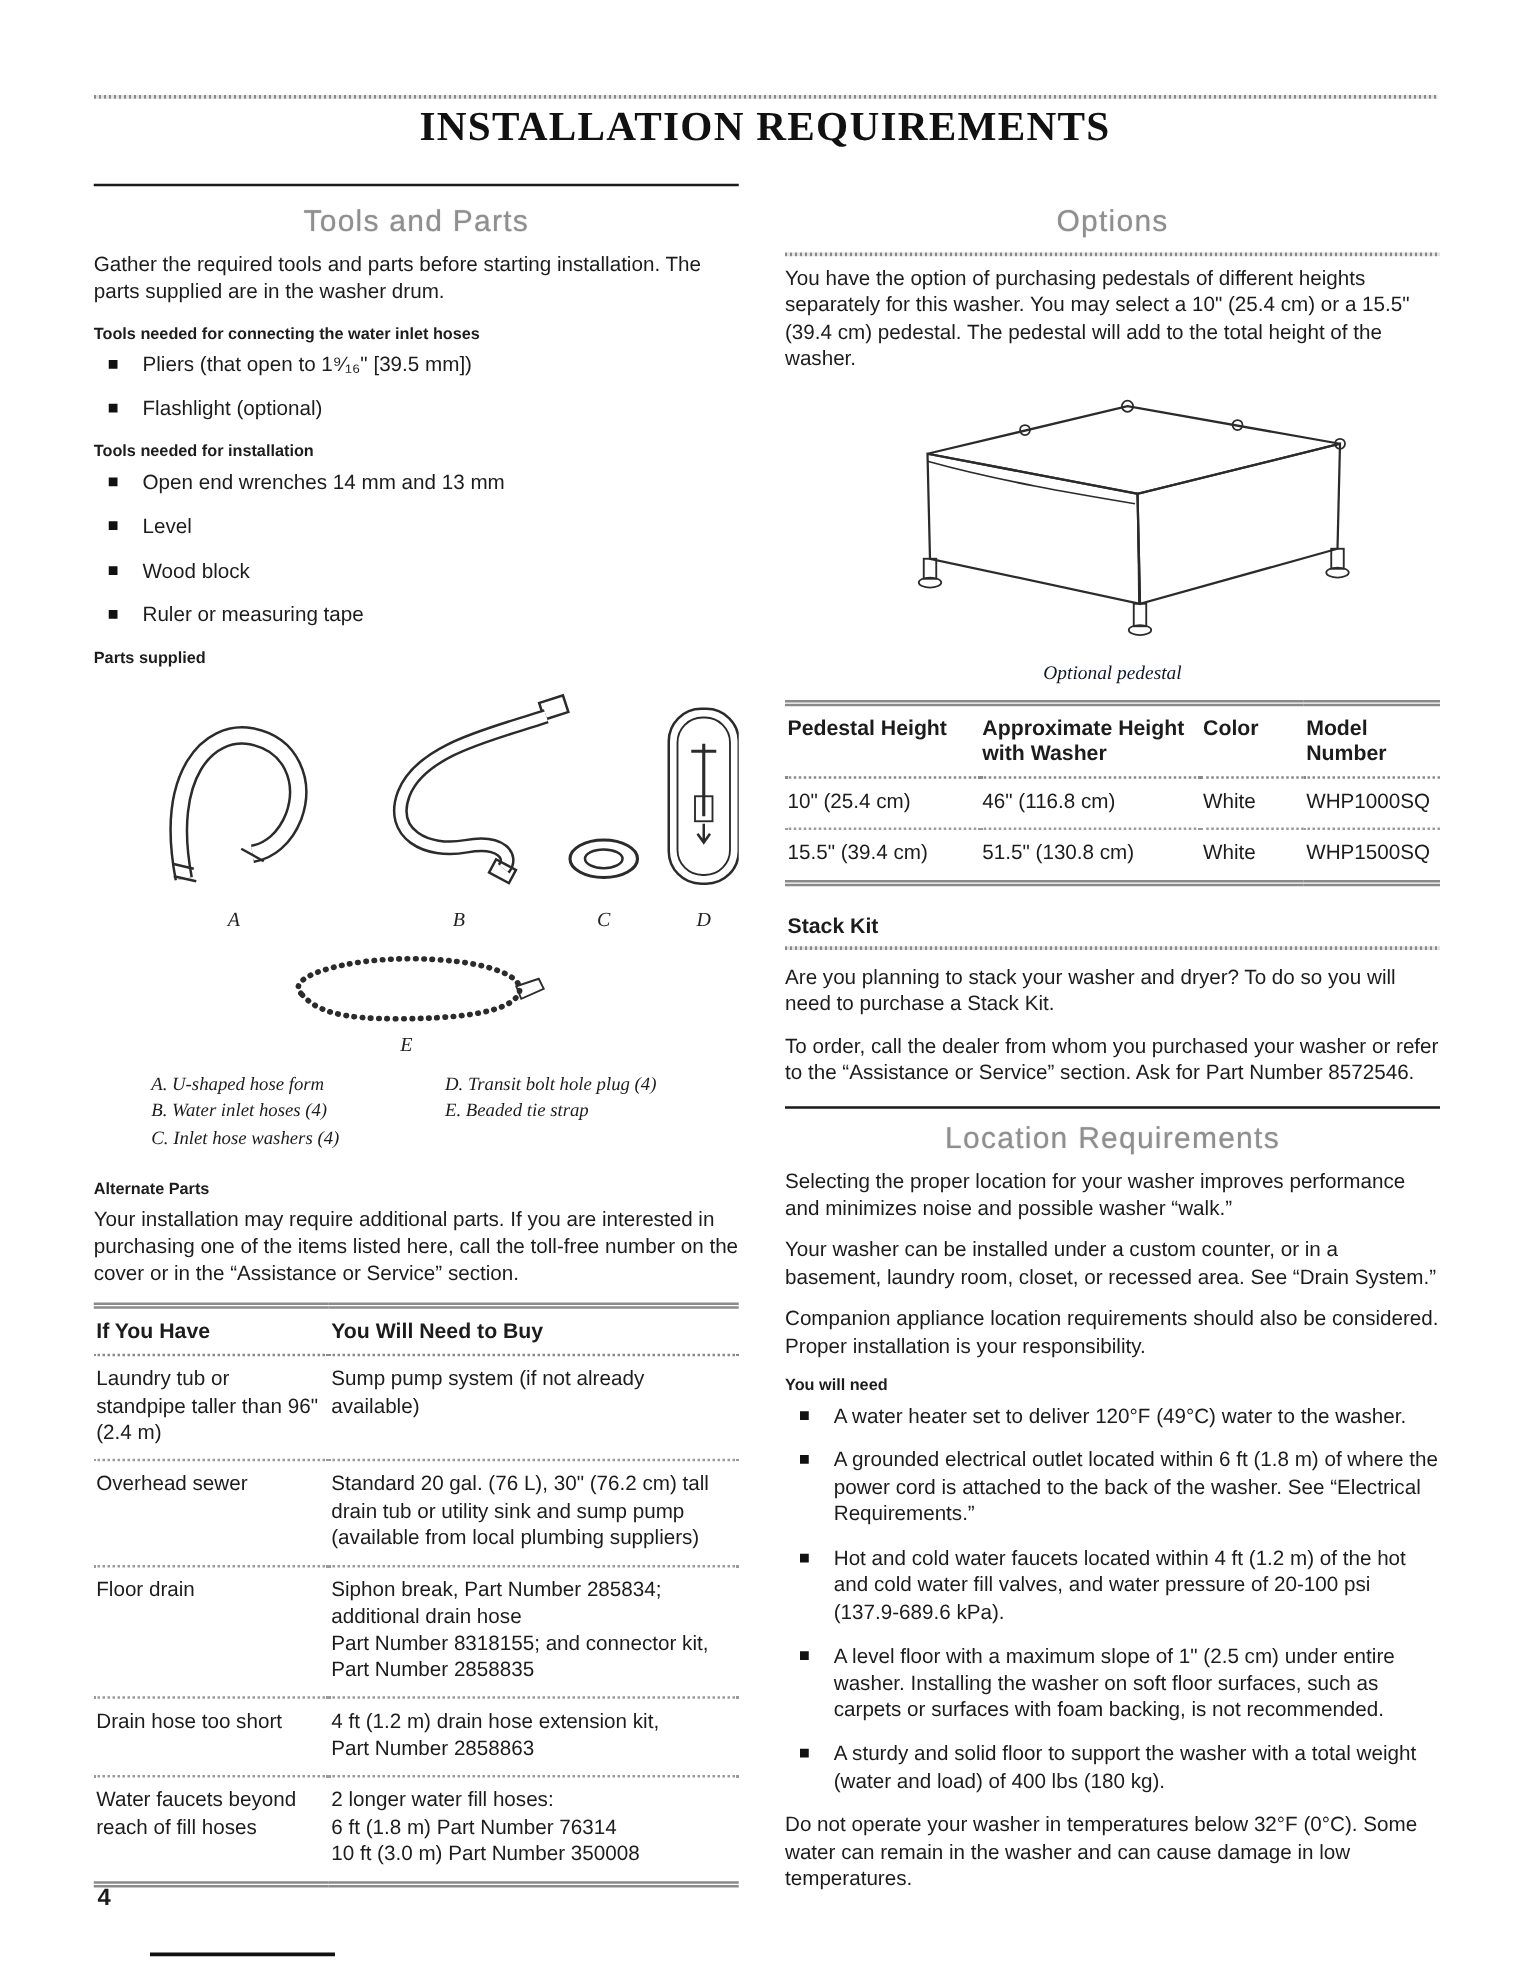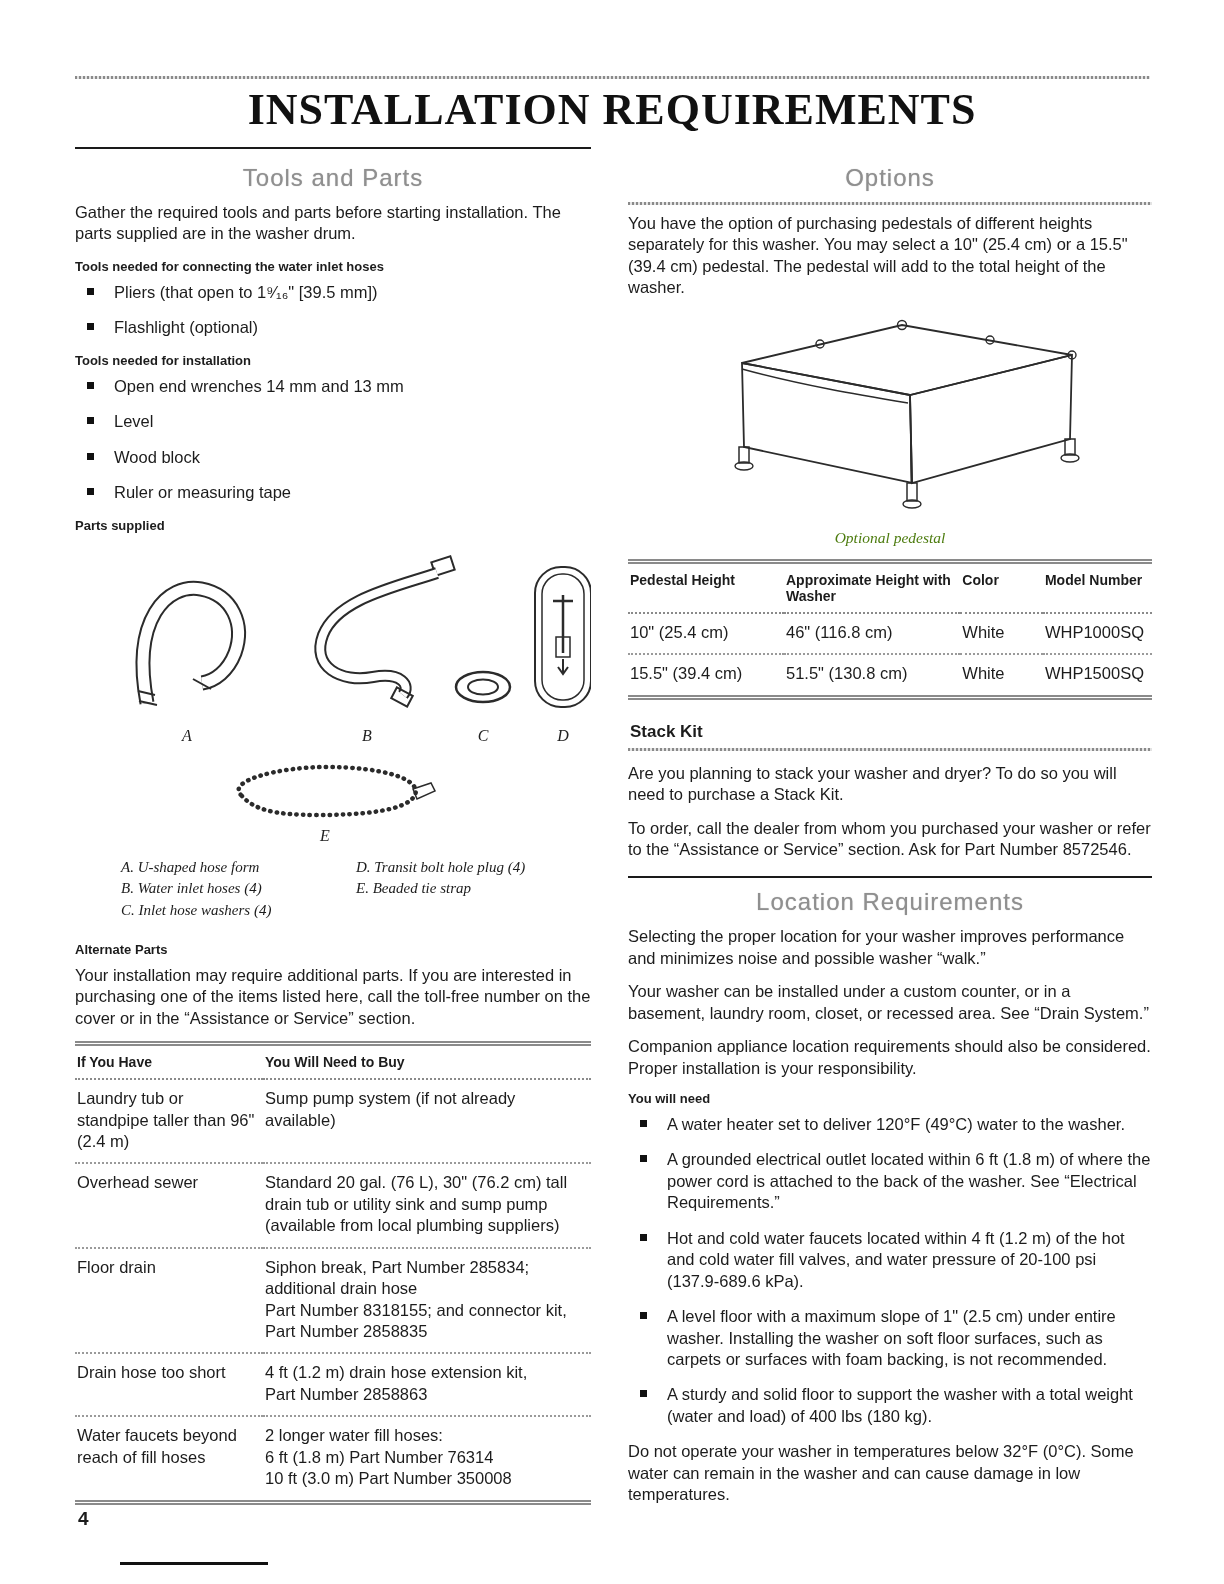--- a/index.html
+++ b/index.html
@@ -7,56 +7,56 @@
     position:relative; width:1224px; height:1584px; margin:0 auto;
     background:#ffffff; font-family:"Liberation Sans",sans-serif;
     color:#1c1c1c; overflow:hidden;
   }
   .squiggle { height:3px; background:repeating-linear-gradient(90deg,#8a8a8a 0 2px,#e3e3e3 2px 4px); }
   .rule-solid { height:2px; background:#1a1a1a; }
 
   .top-rule { position:absolute; left:75px; width:1075px; top:76px; }
   .doc-title {
     position:absolute; left:0; right:0; top:84px; text-align:center;
-    font-family:"Liberation Serif",serif; font-weight:bold; font-size:44px;
+    font-family:"Liberation Serif",serif; font-weight:bold; font-size:33px;
     letter-spacing:1px; color:#111;
   }
   .title-rule { position:absolute; left:75px; width:516px; top:147px; }
 
   .col { position:absolute; top:158px; }
   .col-left  { left:75px;  width:516px; }
   .col-right { left:628px; width:524px; }
 
   .section-head {
     font-family:Liberation Sans, sans-serif; font-size:24px; font-weight:normal;
     color:#8f8f8f; text-align:center; letter-spacing:1px; margin:6px 0 10px 0;
     text-shadow:0 0 1px #b5b5b5;
   }
   p.body { font-size:16.5px; line-height:1.3; margin:0 0 12px 0; }
   .subhead { font-size:13px; font-weight:bold; margin:14px 0 8px 0; }
   .bullet { display:flex; margin:0 0 14px 0; font-size:16.5px; line-height:1.3; }
   .bullet .sq { flex:none; width:7px; height:7px; background:#111; margin:6px 20px 0 12px; }
 
   table.dtable { width:100%; border-collapse:collapse; margin-top:4px; }
   table.dtable th {
-    text-align:left; vertical-align:top; font-size:14px; font-weight:bold;
+    text-align:left; vertical-align:top; font-size:17px; font-weight:bold;
     padding:8px 8px 8px 2px; border-top:5px double #8a8a8a; border-bottom:2px dotted #8a8a8a;
   }
   table.dtable td {
     text-align:left; vertical-align:top; font-size:16.5px; line-height:1.3;
     padding:8px 8px 10px 2px; border-bottom:2px dotted #9a9a9a; white-space:pre-line;
   }
   table.dtable tr.last td { border-bottom:5px double #8a8a8a; }
   .alt-c1 { width:178px; }
   .ped-c1 { width:150px; } .ped-c2 { width:170px; } .ped-c3 { width:74px; }
 
   .figure { text-align:center; margin:6px 0 4px 0; }
   .fig-caption {
     font-family:"Liberation Serif",serif; font-style:italic; font-size:15.5px;
-    text-align:center; margin:2px 0 12px 0; color:#4d7c0f;
+    text-align:center; margin:2px 0 12px 0; color:#0f172a;
   }
   .captions { display:flex; font-family:"Liberation Serif",serif; font-style:italic;
     font-size:15px; line-height:1.45; margin:4px 0 10px 46px; }
   .captions .cap-col { width:235px;font-style:italic; }
 
   .minihead-block { margin-top:10px; }
   .minihead { font-size:17px; font-weight:bold; margin:6px 0 6px 2px; }
 
   .page-number { position:absolute; left:78px; top:1508px; font-size:19px; font-weight:bold; }
   .footer-line { position:absolute; left:120px; top:1562px; width:148px; height:3px; background:#111; }

